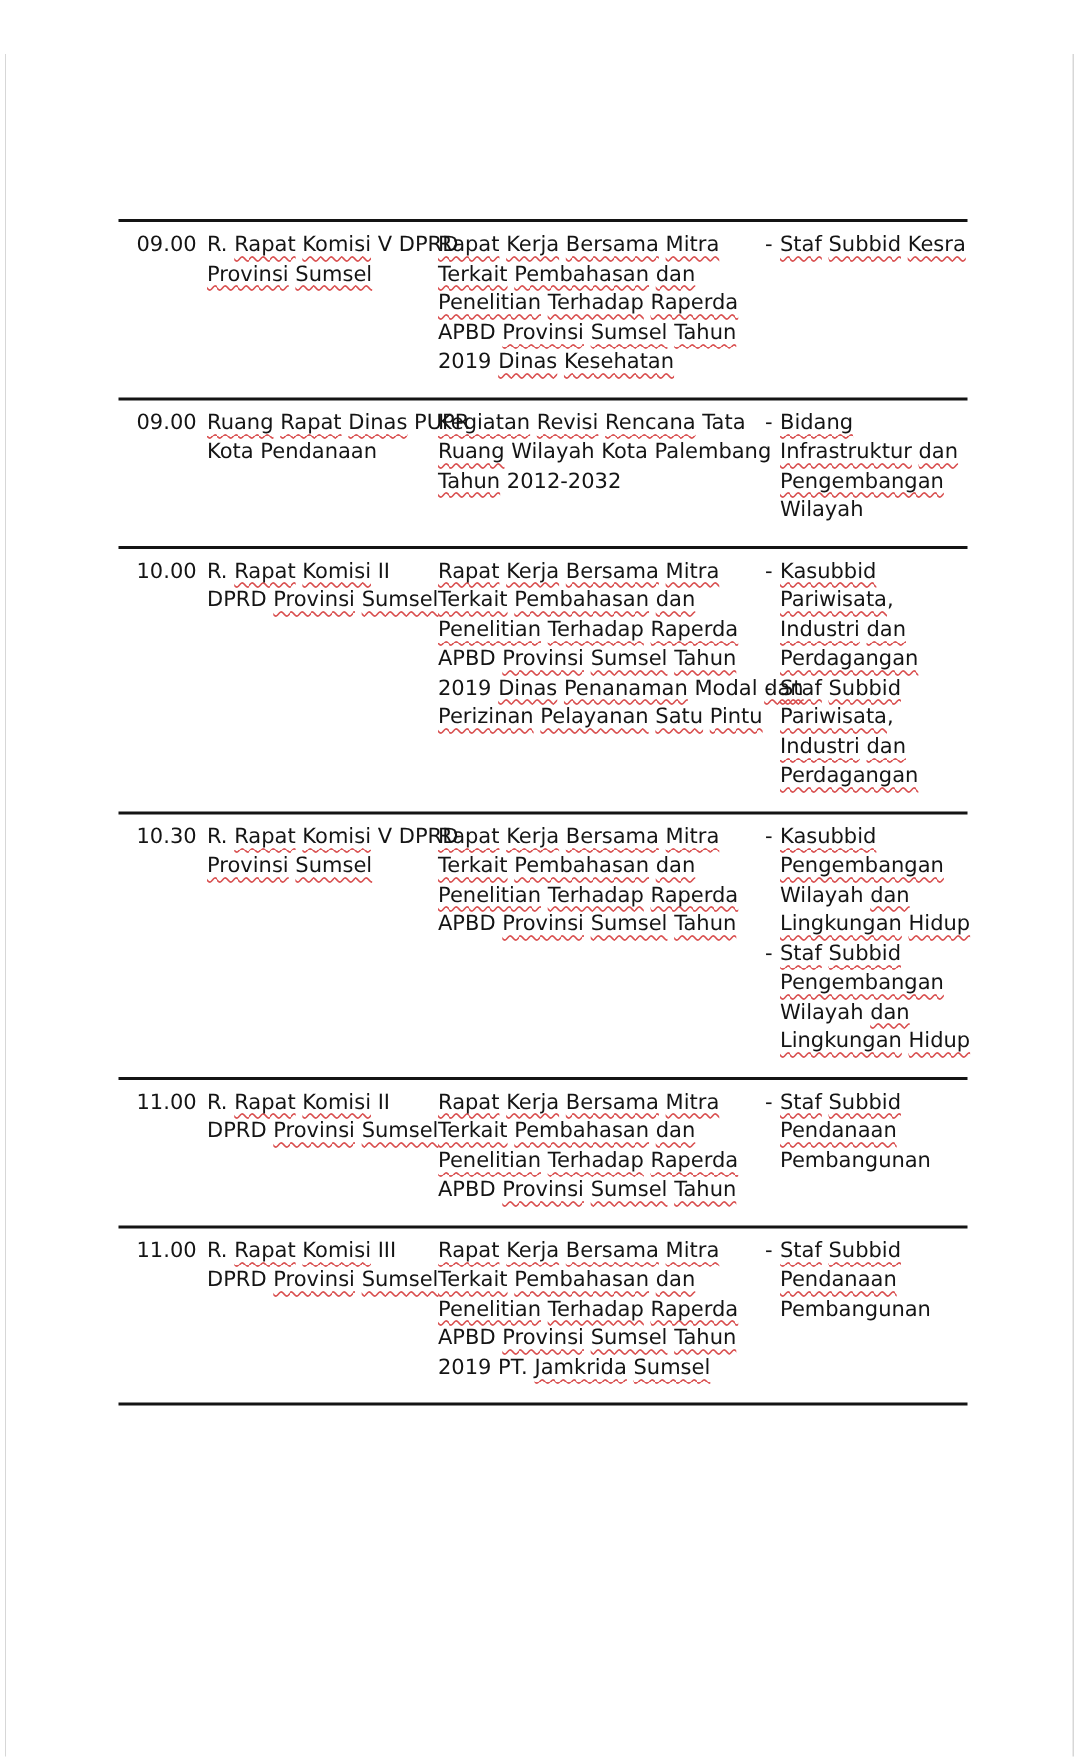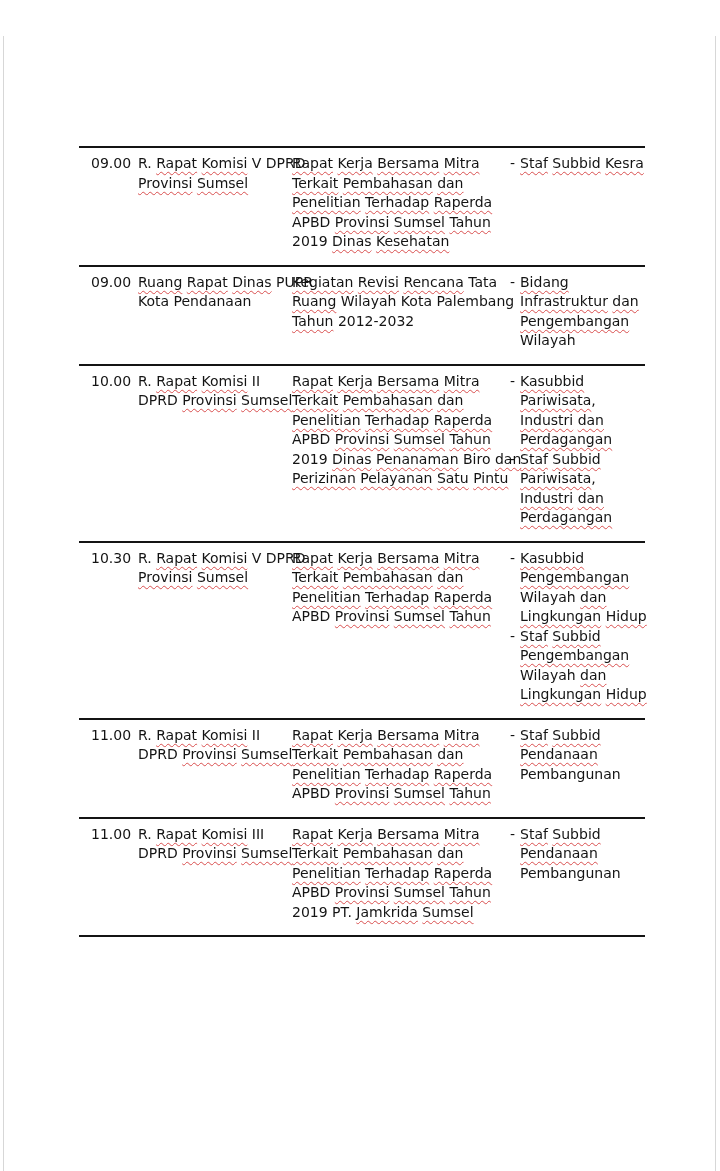--- a/index.html
+++ b/index.html
@@ -99,21 +99,21 @@
         <div class="col-time">10.00</div>
         <div class="col-loc">
           <div class="line"><span>R. </span><span class="sq">Rapat</span><span> </span><span class="sq">Komisi</span><span> II</span></div>
           <div class="line"><span>DPRD </span><span class="sq">Provinsi</span><span> </span><span class="sq">Sumsel</span></div>
         </div>
         <div class="col-act">
           <div class="line"><span class="sq">Rapat</span><span> </span><span class="sq">Kerja</span><span> </span><span class="sq">Bersama</span><span> </span><span class="sq">Mitra</span></div>
           <div class="line"><span class="sq">Terkait</span><span> </span><span class="sq">Pembahasan</span><span> </span><span class="sq">dan</span></div>
           <div class="line"><span class="sq">Penelitian</span><span> </span><span class="sq">Terhadap</span><span> </span><span class="sq">Raperda</span></div>
           <div class="line"><span>APBD </span><span class="sq">Provinsi</span><span> </span><span class="sq">Sumsel</span><span> </span><span class="sq">Tahun</span></div>
-          <div class="line"><span>2019 </span><span class="sq">Dinas</span><span> </span><span class="sq">Penanaman</span><span> Biro </span><span class="sq">dan</span></div>
+          <div class="line"><span>2019 </span><span class="sq">Dinas</span><span> </span><span class="sq">Penanaman</span><span> Modal </span><span class="sq">dan</span></div>
           <div class="line"><span class="sq">Perizinan</span><span> </span><span class="sq">Pelayanan</span><span> </span><span class="sq">Satu</span><span> </span><span class="sq">Pintu</span></div>
         </div>
         <div class="col-staff">
           <div class="p-item">
             <span class="dash">-</span>
             <div class="p-lines">
               <div class="line"><span class="sq">Kasubbid</span></div>
               <div class="line"><span class="sq">Pariwisata</span><span>,</span></div>
               <div class="line"><span class="sq">Industri</span><span> </span><span class="sq">dan</span></div>
               <div class="line"><span class="sq">Perdagangan</span></div>

